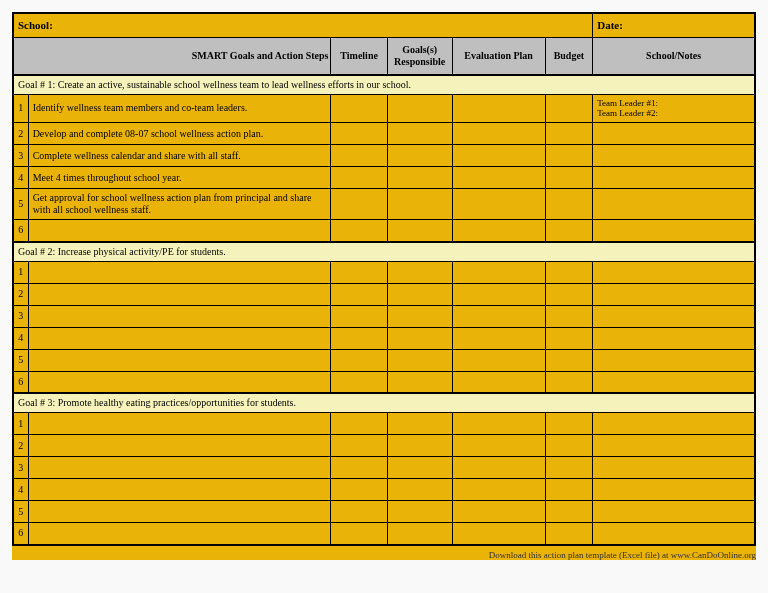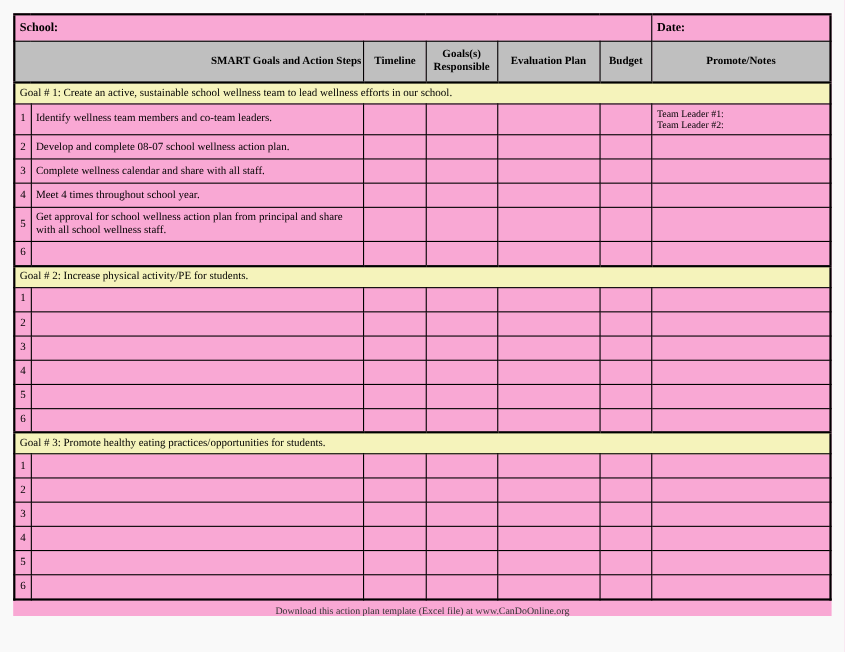--- a/index.html
+++ b/index.html
@@ -5,21 +5,21 @@
   * { box-sizing: border-box; }
   body {
     margin: 0;
     padding: 12px;
     background: #f9f9f9;
     font-family: "Times New Roman", Times, serif;
     font-size: 10px;
     color: #000;
   }
   .sheet {
-    background: #f9a8d4;
+    background: #eab308;
     width: 744px;
     margin: 0 auto;
   }
   table {
     border-collapse: collapse;
     width: 100%;
     table-layout: fixed;
   }
   td, th {
     border: 1px solid #000;
@@ -52,21 +52,21 @@
     background: #f5f3bb;
     font-weight: normal;
     font-size: 10px;
     height: 18px;
   }
   .step-row td { height: 22px; }
   .num-cell { text-align: center; width: 14px; }
   .step-cell { font-size: 10px; }
   .tall td { height: 26px; }
   .footer {
-    text-align: center;
+    text-align: right;
     font-size: 9px;
     color: #333;
     padding-top: 4px;
   }
   .outer { border: 2px solid #000; }
   .thick-bottom td, .thick-bottom th { border-bottom: 2px solid #000; }
   .thick-top td { border-top: 2px solid #000; }
 </style>
 </head>
 <body>
@@ -88,21 +88,21 @@
       <td colspan="6">School:</td>
       <td>Date:</td>
     </tr>
 
     <tr class="hdr-row thick-bottom">
       <th colspan="2" class="left">SMART Goals and Action Steps</th>
       <th>Timeline</th>
       <th>Goals(s) Responsible</th>
       <th>Evaluation Plan</th>
       <th>Budget</th>
-      <th>Promote/Notes</th>
+      <th>School/Notes</th>
     </tr>
 
     </tbody>
       <tbody id="goals-body">
         <tr class="goal-row">
           <td colspan="7">Goal # 1: Create an active, sustainable school wellness team to lead wellness efforts in our school.</td>
         </tr>
         <tr class="step-row">
           <td class="num-cell">1</td>
           <td class="step-cell">Identify wellness team members and co-team leaders.</td>

